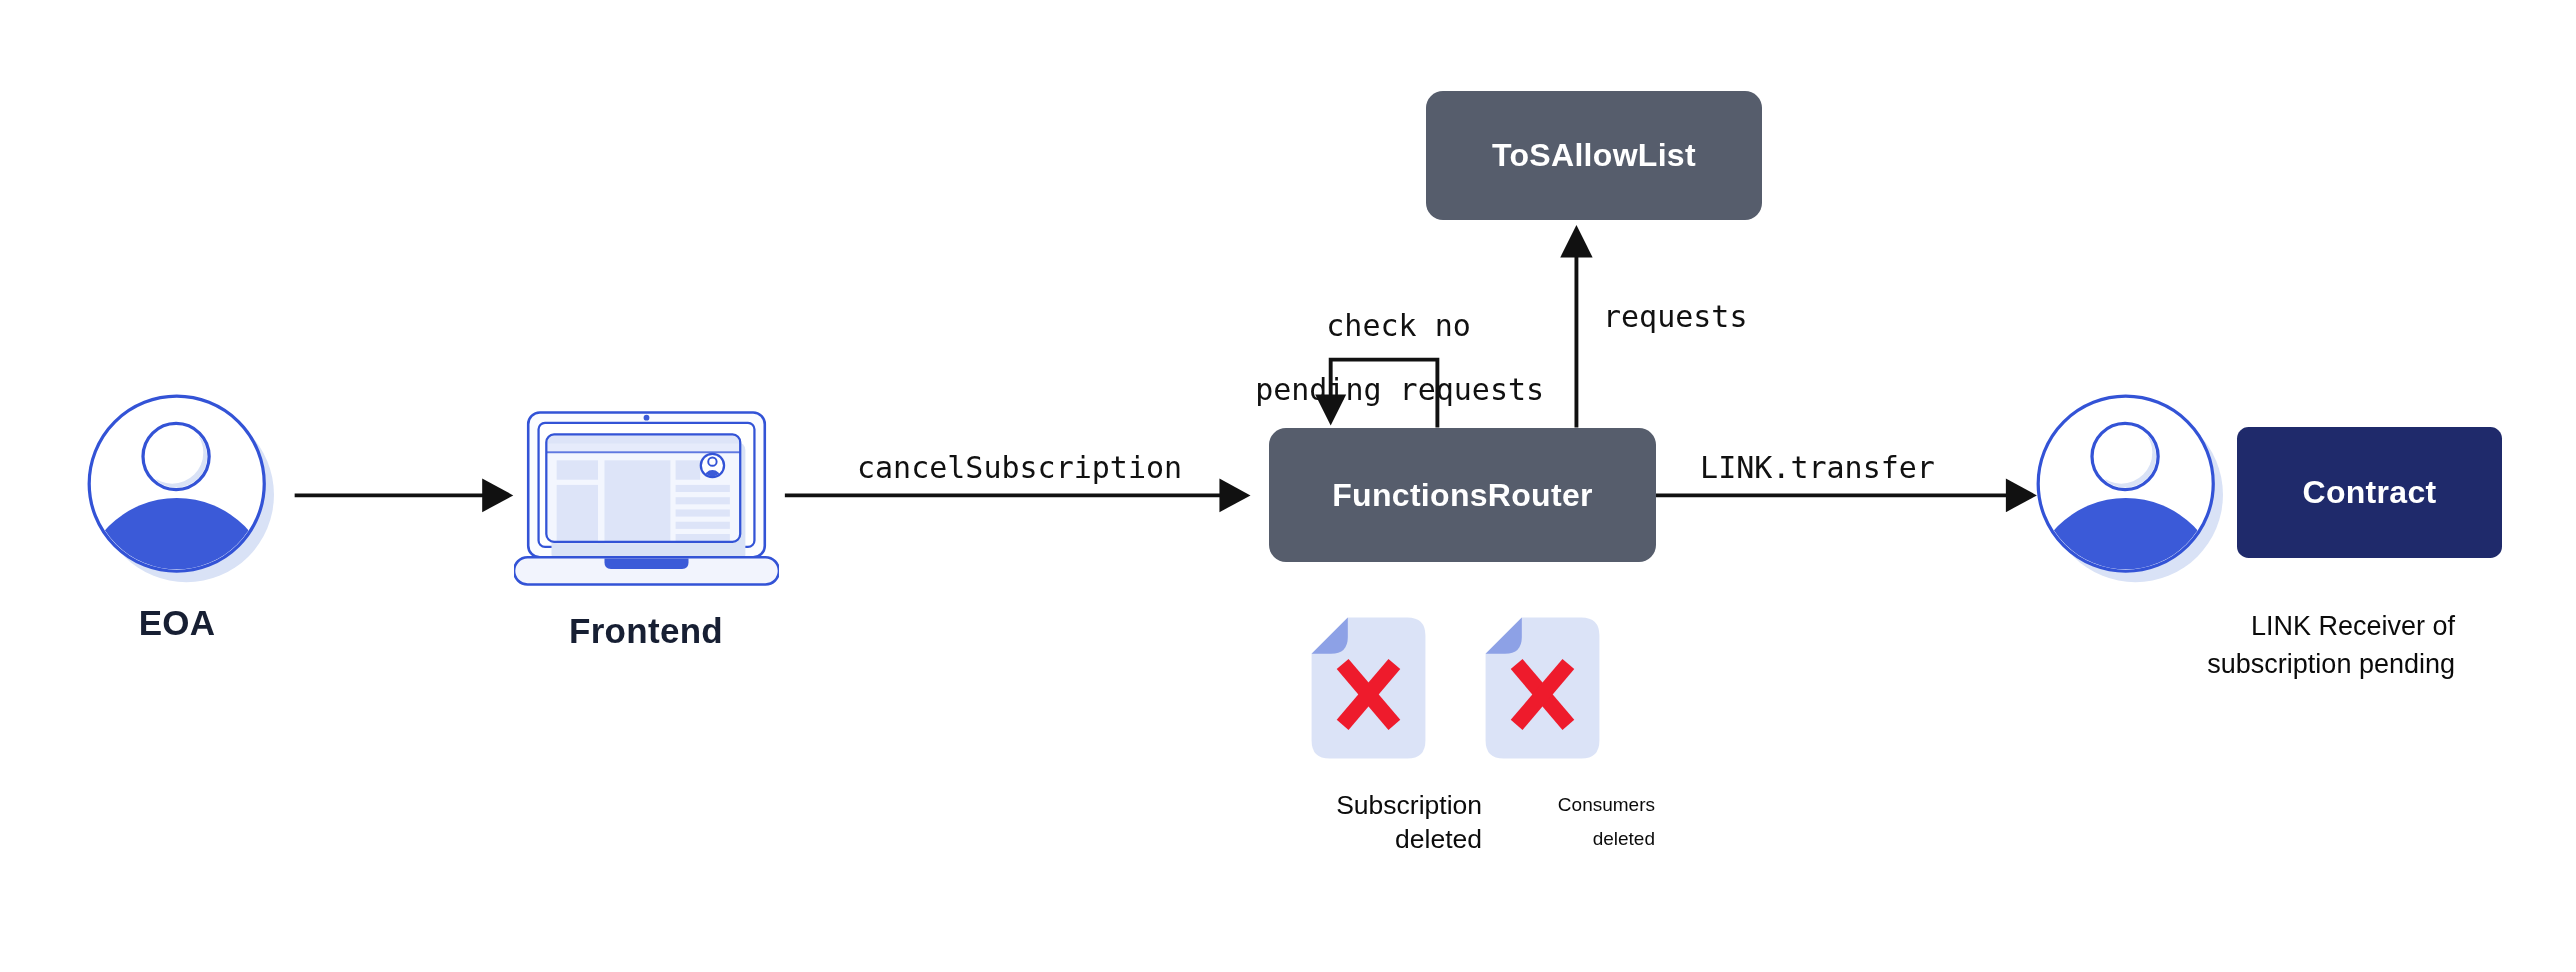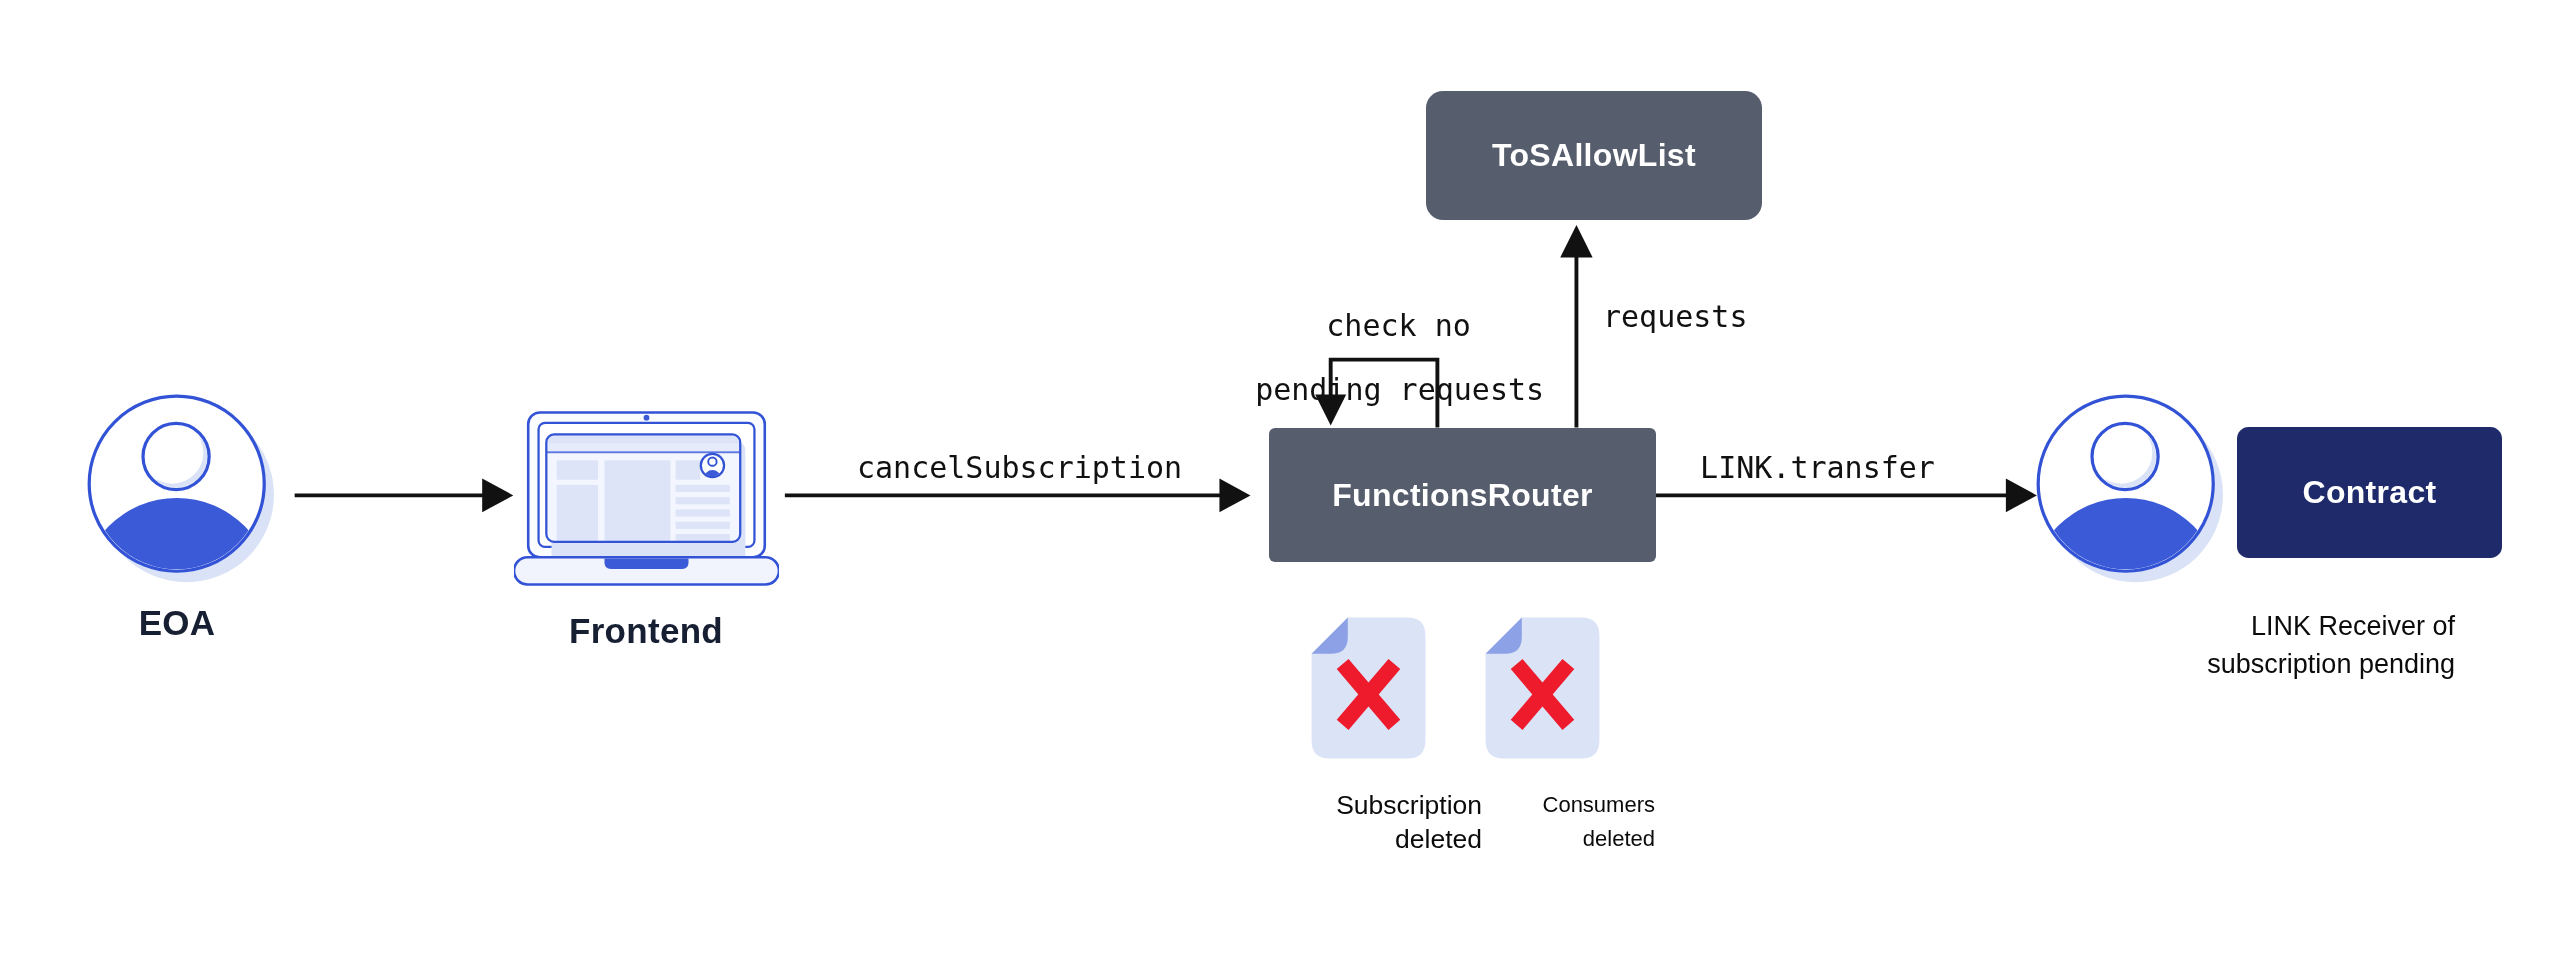--- a/index.html
+++ b/index.html
@@ -139,21 +139,21 @@
 <div class="mono" style="left:1603px;top:301px;text-align:left;">requests</div>
 <div class="mono" style="left:1219px;top:278px;width:323px;">
   <span>check no</span><br>
   <span>pending requests</span>
 </div>
 
 <div class="node-box box-slate" style="left:1410px;top:91px;width:336px;height:129px;">
   <span>ToSAllowList</span>
 </div>
 
-<div class="node-box box-slate" style="left:1253px;top:428px;width:387px;height:134px;border-radius:6px;">
+<div class="node-box box-slate" style="left:1253px;top:428px;width:387px;height:134px;">
   <span>FunctionsRouter</span>
 </div>
 
 <div class="node-box box-navy" style="left:2221px;top:427px;width:265px;height:131px;">
   <span>Contract</span>
 </div>
 
 <svg class="abs" style="left:2033px;top:391px;" width="201" height="201" viewBox="0 0 310 310">
   <circle class="fill-pale" cx="158" cy="160" r="135"></circle>
   <circle cx="143" cy="143" r="135" fill="#ffffff" class="stroke-blue" stroke-width="5"></circle>
@@ -189,17 +189,17 @@
   <g>
     <line class="x-stroke" x1="26" y1="37" x2="66" y2="84"></line>
     <line class="x-stroke" x1="66" y1="37" x2="26" y2="84"></line>
   </g>
 </svg>
 
 <div class="caption" style="left:1256px;top:788px;width:226px;font-size:26.5px;line-height:34px;">
   <span>Subscription</span><br>
   <span>deleted</span>
 </div>
-<div class="caption" style="left:1429px;top:788px;width:226px;font-size:22px;line-height:34px;">
+<div class="caption" style="left:1429px;top:788px;width:226px;font-size:19px;line-height:34px;">
   <span>Consumers</span><br>
   <span>deleted</span>
 </div>
 
 
 </body></html>

